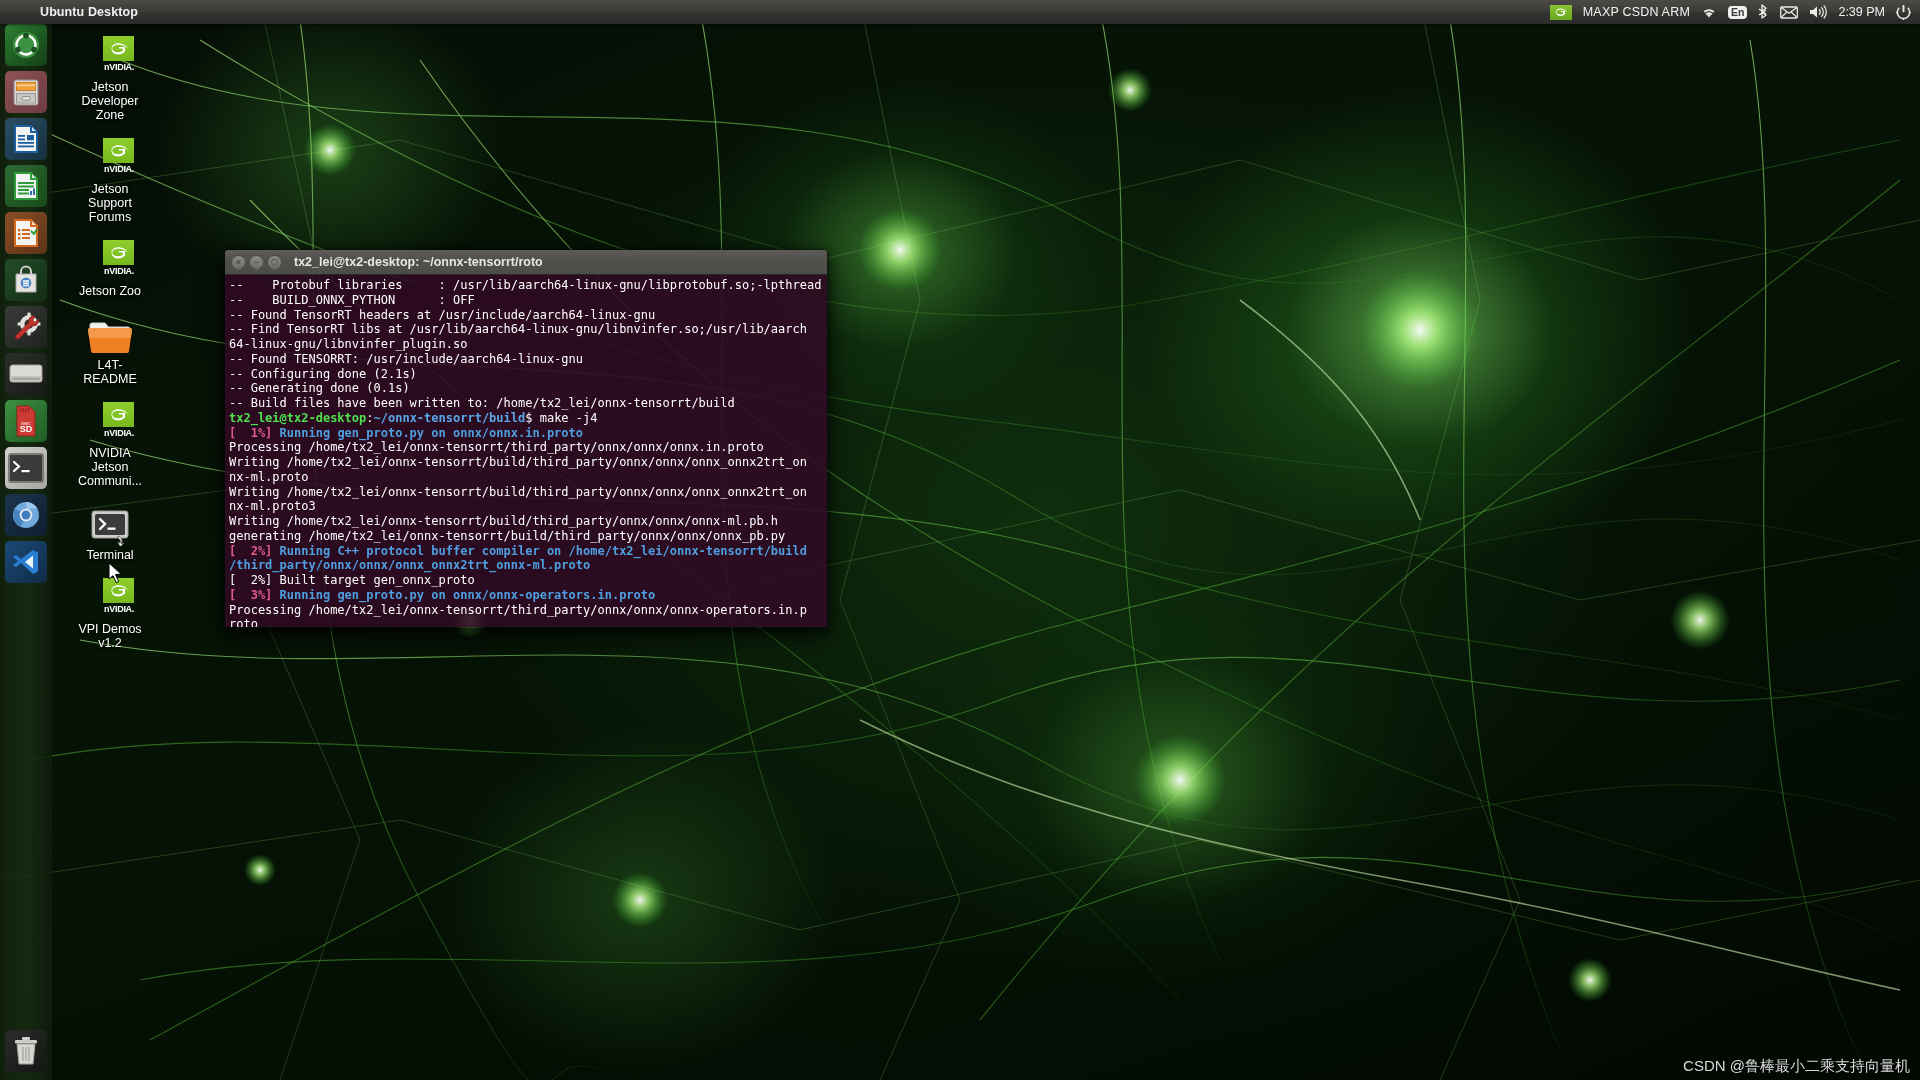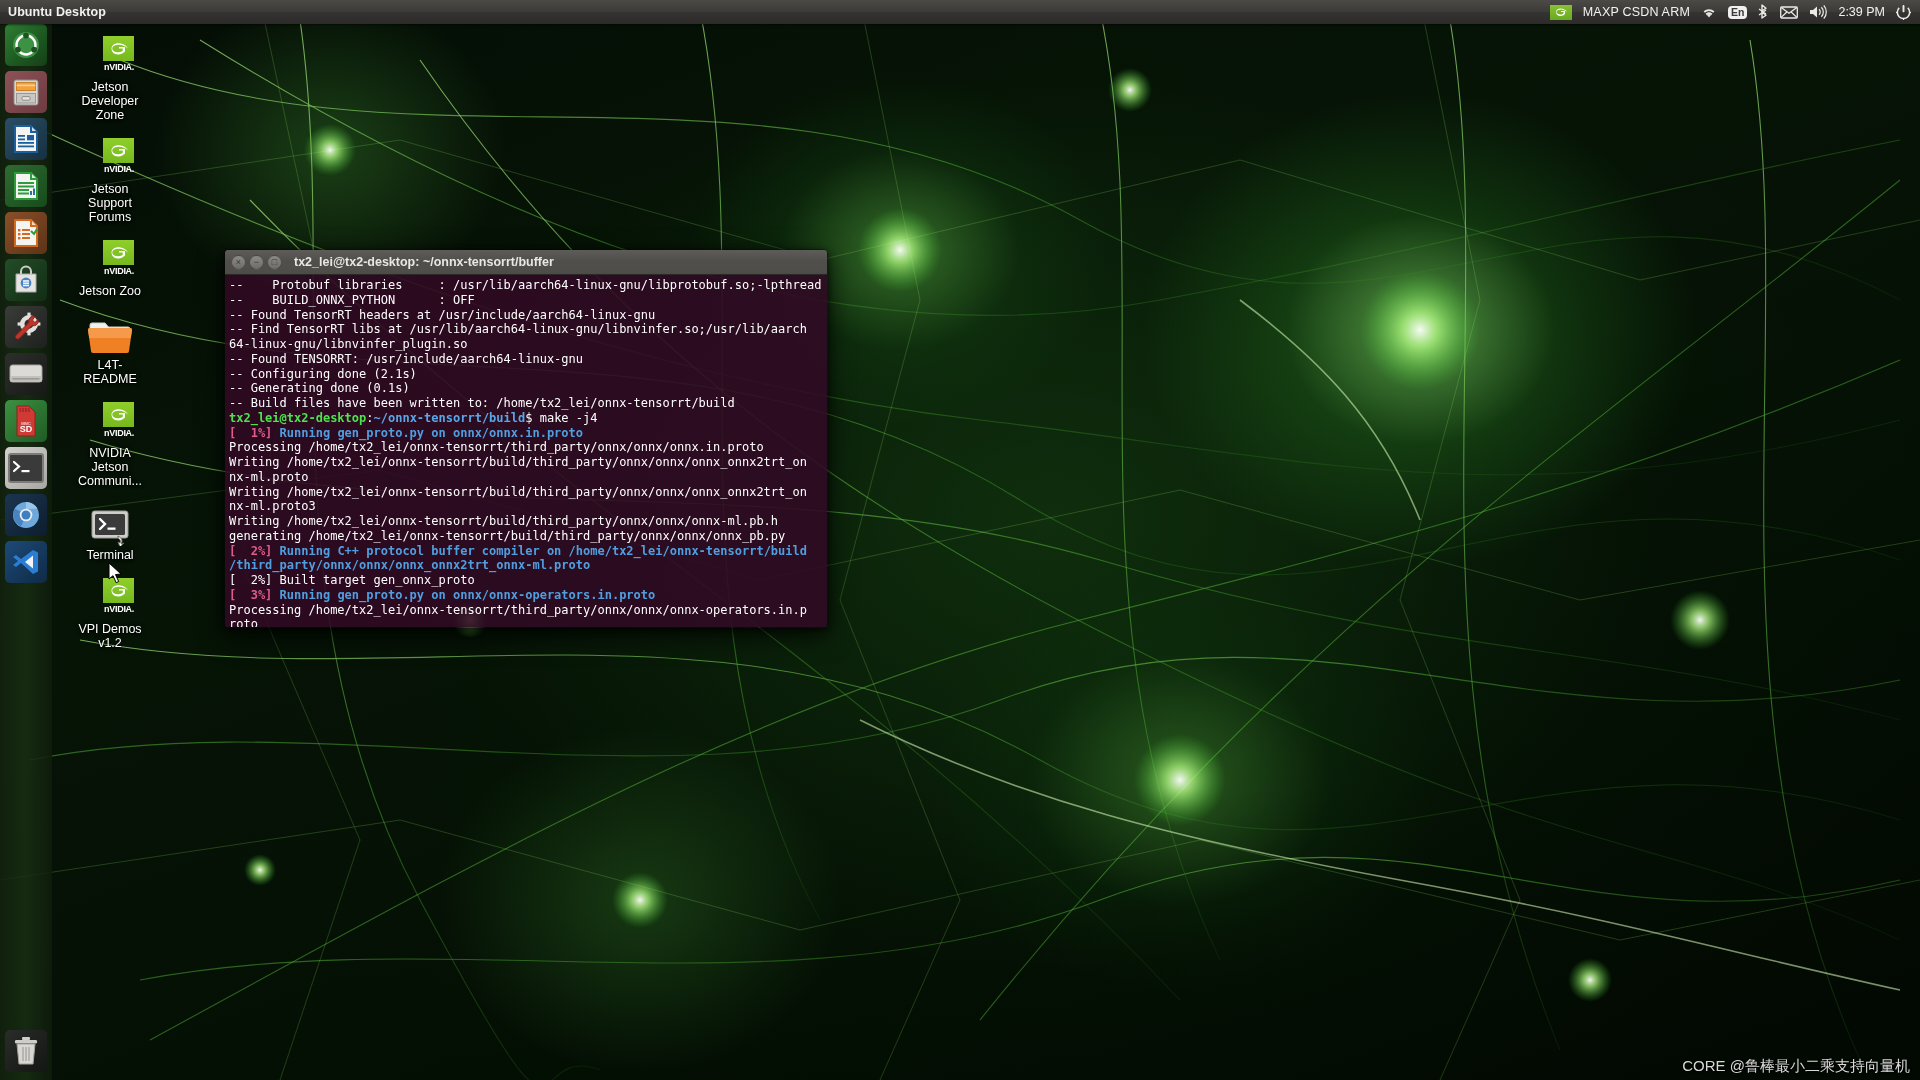--- a/index.html
+++ b/index.html
@@ -25,20 +25,21 @@
   #web-svg { position: absolute; inset: 0; width: 1920px; height: 1080px; }
 
   
   #top-panel {
     position: absolute; top: 0; left: 0; width: 1920px; height: 24px;
     background: linear-gradient(180deg, #4b4a47 0%, #3c3b38 48%, #343331 52%, #2c2b29 100%);
     display: flex; align-items: center;
     color: #f2f1f0; font-size: 12.5px;
     z-index: 50;
     box-shadow: 0 1px 2px rgba(0,0,0,.5);
+    padding-left: 32px;
   }
   #panel-title { margin-left: 8px; font-weight: bold; letter-spacing: .1px; font-size: 12.5px; }
   #panel-right { margin-left: auto; display: flex; align-items: center; gap: 11px; padding-right: 9px; }
   .panel-item { display: flex; align-items: center; height: 24px; }
   .nv-logo-sm {
     width: 22px; height: 15px;
     background: linear-gradient(180deg,#86c232,#6aa81f);
     display: flex; align-items: center; justify-content: center;
   }
   .nv-eye { width: 16px; height: 10px; }
@@ -542,22 +543,22 @@
     </span>
     <span class="label">VPI Demos<br>v1.2</span>
   </div>
 </div>
 
 <div id="terminal">
   <div id="titlebar">
     <span class="wbtn">×</span>
     <span class="wbtn">−</span>
     <span class="wbtn">□</span>
-    <span id="win-title">tx2_lei@tx2-desktop: ~/onnx-tensorrt/buffer</span>
+    <span id="win-title">tx2_lei@tx2-desktop: ~/onnx-tensorrt/roto</span>
   </div>
   <div id="term-body"><div><span class="c-white">--    Protobuf libraries     : /usr/lib/aarch64-linux-gnu/libprotobuf.so;-lpthread</span></div><div><span class="c-white">--    BUILD_ONNX_PYTHON      : OFF</span></div><div><span class="c-white">-- Found TensorRT headers at /usr/include/aarch64-linux-gnu</span></div><div><span class="c-white">-- Find TensorRT libs at /usr/lib/aarch64-linux-gnu/libnvinfer.so;/usr/lib/aarch</span></div><div><span class="c-white">64-linux-gnu/libnvinfer_plugin.so</span></div><div><span class="c-white">-- Found TENSORRT: /usr/include/aarch64-linux-gnu</span></div><div><span class="c-white">-- Configuring done (2.1s)</span></div><div><span class="c-white">-- Generating done (0.1s)</span></div><div><span class="c-white">-- Build files have been written to: /home/tx2_lei/onnx-tensorrt/build</span></div><div><span class="c-green">tx2_lei@tx2-desktop</span><span class="c-white">:</span><span class="c-blue">~/onnx-tensorrt/build</span><span class="c-white">$ make -j4</span></div><div><span class="c-mag">[  1%] </span><span class="c-blue2">Running gen_proto.py on onnx/onnx.in.proto</span></div><div><span class="c-white">Processing /home/tx2_lei/onnx-tensorrt/third_party/onnx/onnx/onnx.in.proto</span></div><div><span class="c-white">Writing /home/tx2_lei/onnx-tensorrt/build/third_party/onnx/onnx/onnx_onnx2trt_on</span></div><div><span class="c-white">nx-ml.proto</span></div><div><span class="c-white">Writing /home/tx2_lei/onnx-tensorrt/build/third_party/onnx/onnx/onnx_onnx2trt_on</span></div><div><span class="c-white">nx-ml.proto3</span></div><div><span class="c-white">Writing /home/tx2_lei/onnx-tensorrt/build/third_party/onnx/onnx/onnx-ml.pb.h</span></div><div><span class="c-white">generating /home/tx2_lei/onnx-tensorrt/build/third_party/onnx/onnx/onnx_pb.py</span></div><div><span class="c-mag">[  2%] </span><span class="c-blue2">Running C++ protocol buffer compiler on /home/tx2_lei/onnx-tensorrt/build</span></div><div><span class="c-blue2">/third_party/onnx/onnx/onnx_onnx2trt_onnx-ml.proto</span></div><div><span class="c-white">[  2%] Built target gen_onnx_proto</span></div><div><span class="c-mag">[  3%] </span><span class="c-blue2">Running gen_proto.py on onnx/onnx-operators.in.proto</span></div><div><span class="c-white">Processing /home/tx2_lei/onnx-tensorrt/third_party/onnx/onnx/onnx-operators.in.p</span></div><div><span class="c-white">roto</span></div></div>
 </div>
 
 <svg id="cursor" width="16" height="22" viewBox="0 0 16 22">
   <path d="M1 1l12 11-5.5.6 3.2 6.9-2.5 1.2-3.2-7L1 17z" fill="#ffffff" stroke="#000000" stroke-width="1"></path>
 </svg>
 
-<div id="watermark">CORE @鲁棒最小二乘支持向量机</div>
+<div id="watermark">CSDN @鲁棒最小二乘支持向量机</div>
 
 </body></html>

